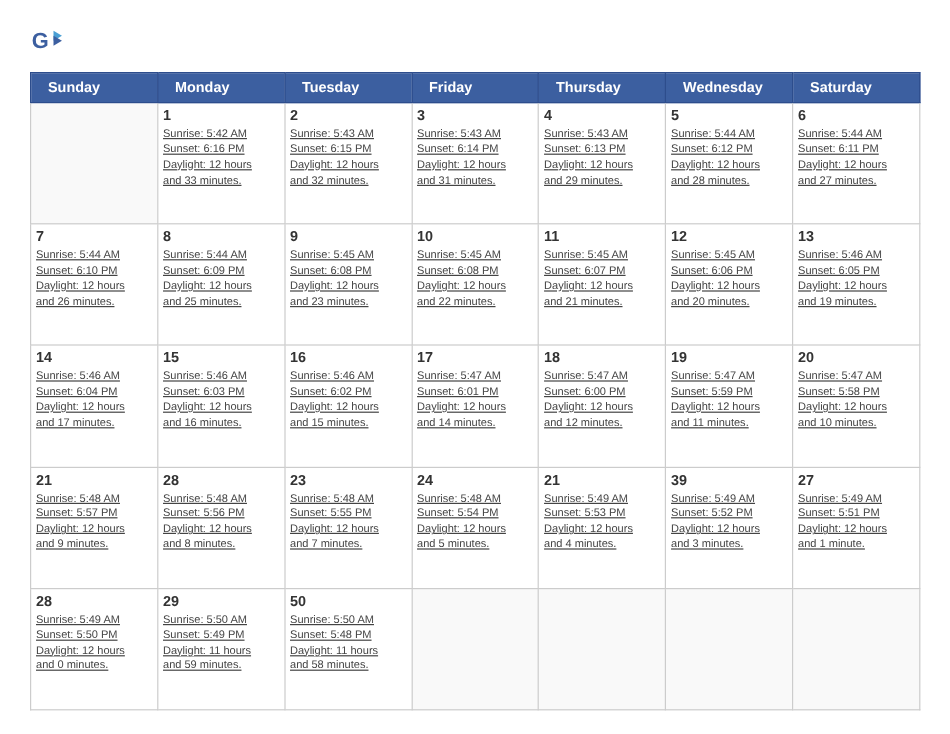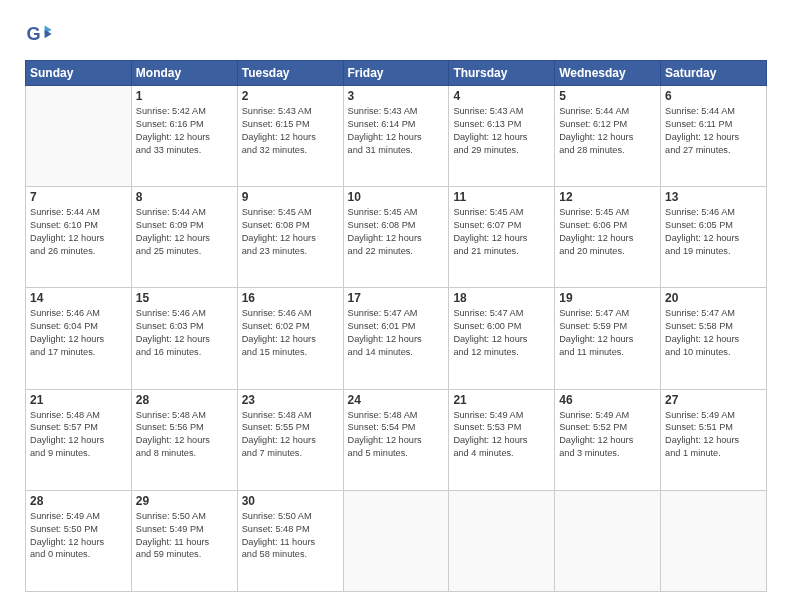--- a/index.html
+++ b/index.html
@@ -59,21 +59,21 @@
       border: 1px solid #ccc;
       border-collapse: collapse;
       width: 100%;
       table-layout: fixed;
     }
     .calendar th {
       background: #3c5fa0;
       color: #fff;
       font-size: 12px;
       font-weight: bold;
-      padding: 5px 4px;
+      padding: 5px 14px;
       text-align: left;
       border: 1px solid #2d4d8c;
     }
     .calendar td {
       border: 1px solid #ccc;
       vertical-align: top;
       padding: 3px 4px;
       font-size: 9.5px;
       color: #333;
       height: 80px;
@@ -82,20 +82,21 @@
       font-size: 12px;
       font-weight: bold;
       color: #333;
       display: block;
       margin-bottom: 2px;
     }
     .day-info {
       line-height: 1.4;
       font-size: 9.2px;
       color: #444;
+      text-decoration: underline;
     }
     .empty-cell {
       background: #f9f9f9;
     }
   </style>
 </head>
 <body>
 
 <div class="page">
   <div class="header">
@@ -231,39 +232,39 @@
           </td>
           <td>
             <span class="day-num">24</span>
             <div class="day-info">Sunrise: 5:48 AM<br>Sunset: 5:54 PM<br>Daylight: 12 hours<br>and 5 minutes.</div>
           </td>
           <td>
             <span class="day-num">21</span>
             <div class="day-info">Sunrise: 5:49 AM<br>Sunset: 5:53 PM<br>Daylight: 12 hours<br>and 4 minutes.</div>
           </td>
           <td>
-            <span class="day-num">46</span>
+            <span class="day-num">39</span>
             <div class="day-info">Sunrise: 5:49 AM<br>Sunset: 5:52 PM<br>Daylight: 12 hours<br>and 3 minutes.</div>
           </td>
           <td>
             <span class="day-num">27</span>
             <div class="day-info">Sunrise: 5:49 AM<br>Sunset: 5:51 PM<br>Daylight: 12 hours<br>and 1 minute.</div>
           </td>
         </tr>
         <tr>
           <td>
             <span class="day-num">28</span>
             <div class="day-info">Sunrise: 5:49 AM<br>Sunset: 5:50 PM<br>Daylight: 12 hours<br>and 0 minutes.</div>
           </td>
           <td>
             <span class="day-num">29</span>
             <div class="day-info">Sunrise: 5:50 AM<br>Sunset: 5:49 PM<br>Daylight: 11 hours<br>and 59 minutes.</div>
           </td>
           <td>
-            <span class="day-num">30</span>
+            <span class="day-num">50</span>
             <div class="day-info">Sunrise: 5:50 AM<br>Sunset: 5:48 PM<br>Daylight: 11 hours<br>and 58 minutes.</div>
           </td>
           <td class="empty-cell"></td>
           <td class="empty-cell"></td>
           <td class="empty-cell"></td>
           <td class="empty-cell"></td>
         </tr>
       </tbody>
   </table>
 </div>

